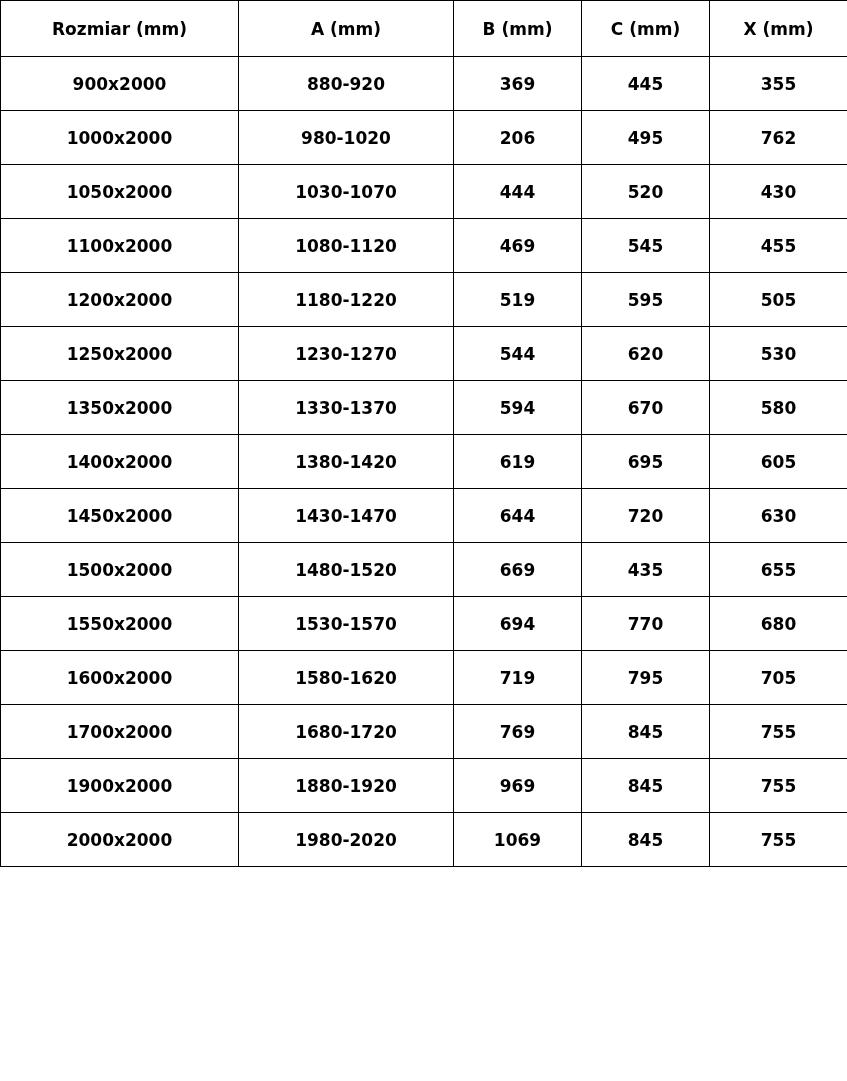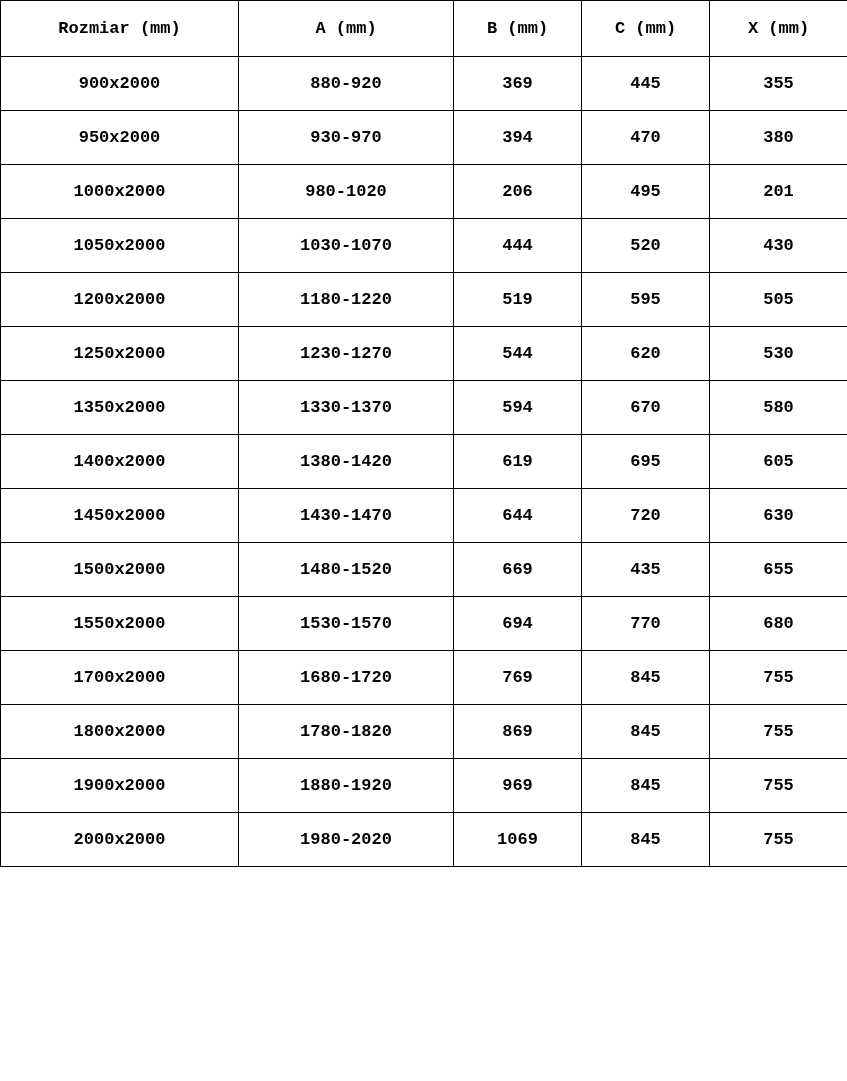--- a/index.html
+++ b/index.html
@@ -11,21 +11,20 @@
     width: 847px;
     height: 1081px;
     font-family: "DejaVu Sans", sans-serif;
     color: #000000;
     overflow: hidden;
   }
   .table-wrap {
     width: 847px;
     height: 832px;
     box-sizing: border-box;
-    font-family: Liberation Mono, monospace;
   }
   table.dim-table {
     border-collapse: collapse;
     width: 847px;
     table-layout: fixed;
   }
   table.dim-table th,
   table.dim-table td {
     border: 1px solid #000000;
     text-align: center;
@@ -81,39 +80,39 @@
     </thead>
     <tbody>
       <tr>
         <td class="col-size">900x2000</td>
         <td class="col-a">880-920</td>
         <td class="col-b">369</td>
         <td class="col-c">445</td>
         <td class="col-x">355</td>
       </tr>
       <tr>
-        <td class="col-size">950x2000</td>
-        <td class="col-a">930-970</td>
-        <td class="col-b">394</td>
-        <td class="col-c">470</td>
-        <td class="col-x">380</td>
-      </tr>
-      <tr>
         <td class="col-size">1000x2000</td>
         <td class="col-a">980-1020</td>
         <td class="col-b">206</td>
         <td class="col-c">495</td>
-        <td class="col-x">201</td>
+        <td class="col-x">762</td>
       </tr>
       <tr>
         <td class="col-size">1050x2000</td>
         <td class="col-a">1030-1070</td>
         <td class="col-b">444</td>
         <td class="col-c">520</td>
         <td class="col-x">430</td>
+      </tr>
+      <tr>
+        <td class="col-size">1100x2000</td>
+        <td class="col-a">1080-1120</td>
+        <td class="col-b">469</td>
+        <td class="col-c">545</td>
+        <td class="col-x">455</td>
       </tr>
       <tr>
         <td class="col-size">1200x2000</td>
         <td class="col-a">1180-1220</td>
         <td class="col-b">519</td>
         <td class="col-c">595</td>
         <td class="col-x">505</td>
       </tr>
       <tr>
         <td class="col-size">1250x2000</td>
@@ -151,30 +150,30 @@
         <td class="col-x">655</td>
       </tr>
       <tr>
         <td class="col-size">1550x2000</td>
         <td class="col-a">1530-1570</td>
         <td class="col-b">694</td>
         <td class="col-c">770</td>
         <td class="col-x">680</td>
       </tr>
       <tr>
+        <td class="col-size">1600x2000</td>
+        <td class="col-a">1580-1620</td>
+        <td class="col-b">719</td>
+        <td class="col-c">795</td>
+        <td class="col-x">705</td>
+      </tr>
+      <tr>
         <td class="col-size">1700x2000</td>
         <td class="col-a">1680-1720</td>
         <td class="col-b">769</td>
-        <td class="col-c">845</td>
-        <td class="col-x">755</td>
-      </tr>
-      <tr>
-        <td class="col-size">1800x2000</td>
-        <td class="col-a">1780-1820</td>
-        <td class="col-b">869</td>
         <td class="col-c">845</td>
         <td class="col-x">755</td>
       </tr>
       <tr>
         <td class="col-size">1900x2000</td>
         <td class="col-a">1880-1920</td>
         <td class="col-b">969</td>
         <td class="col-c">845</td>
         <td class="col-x">755</td>
       </tr>

